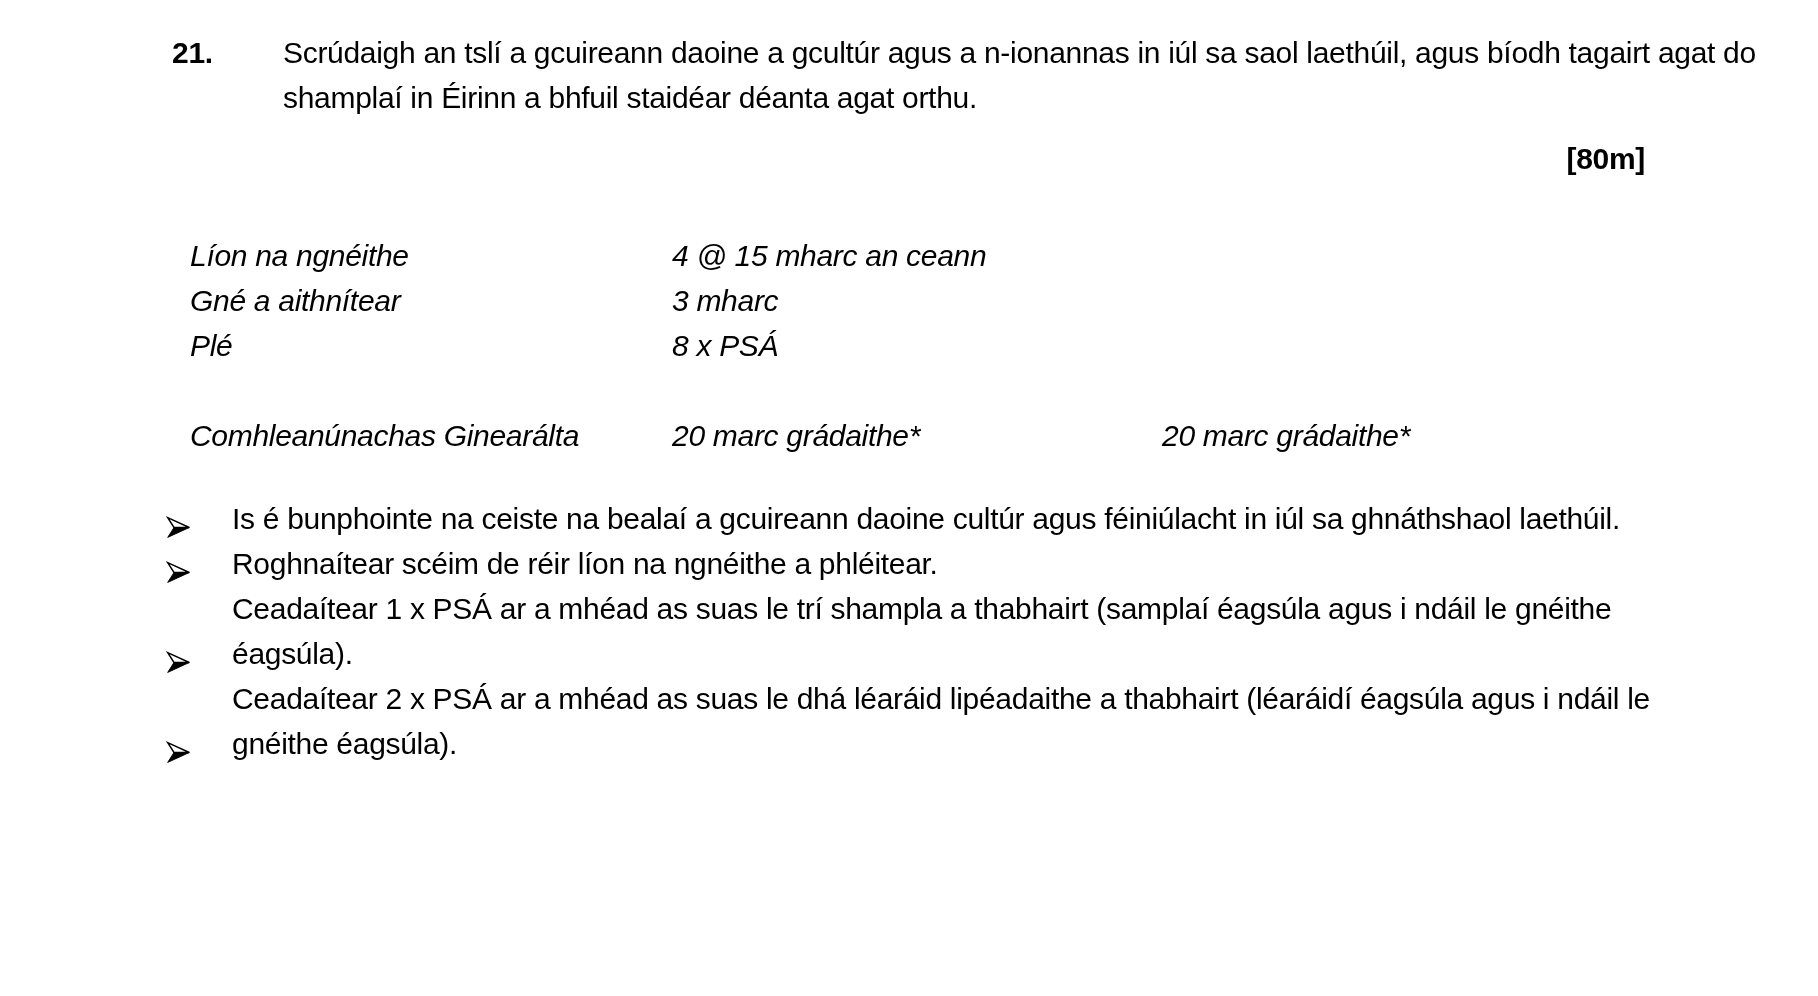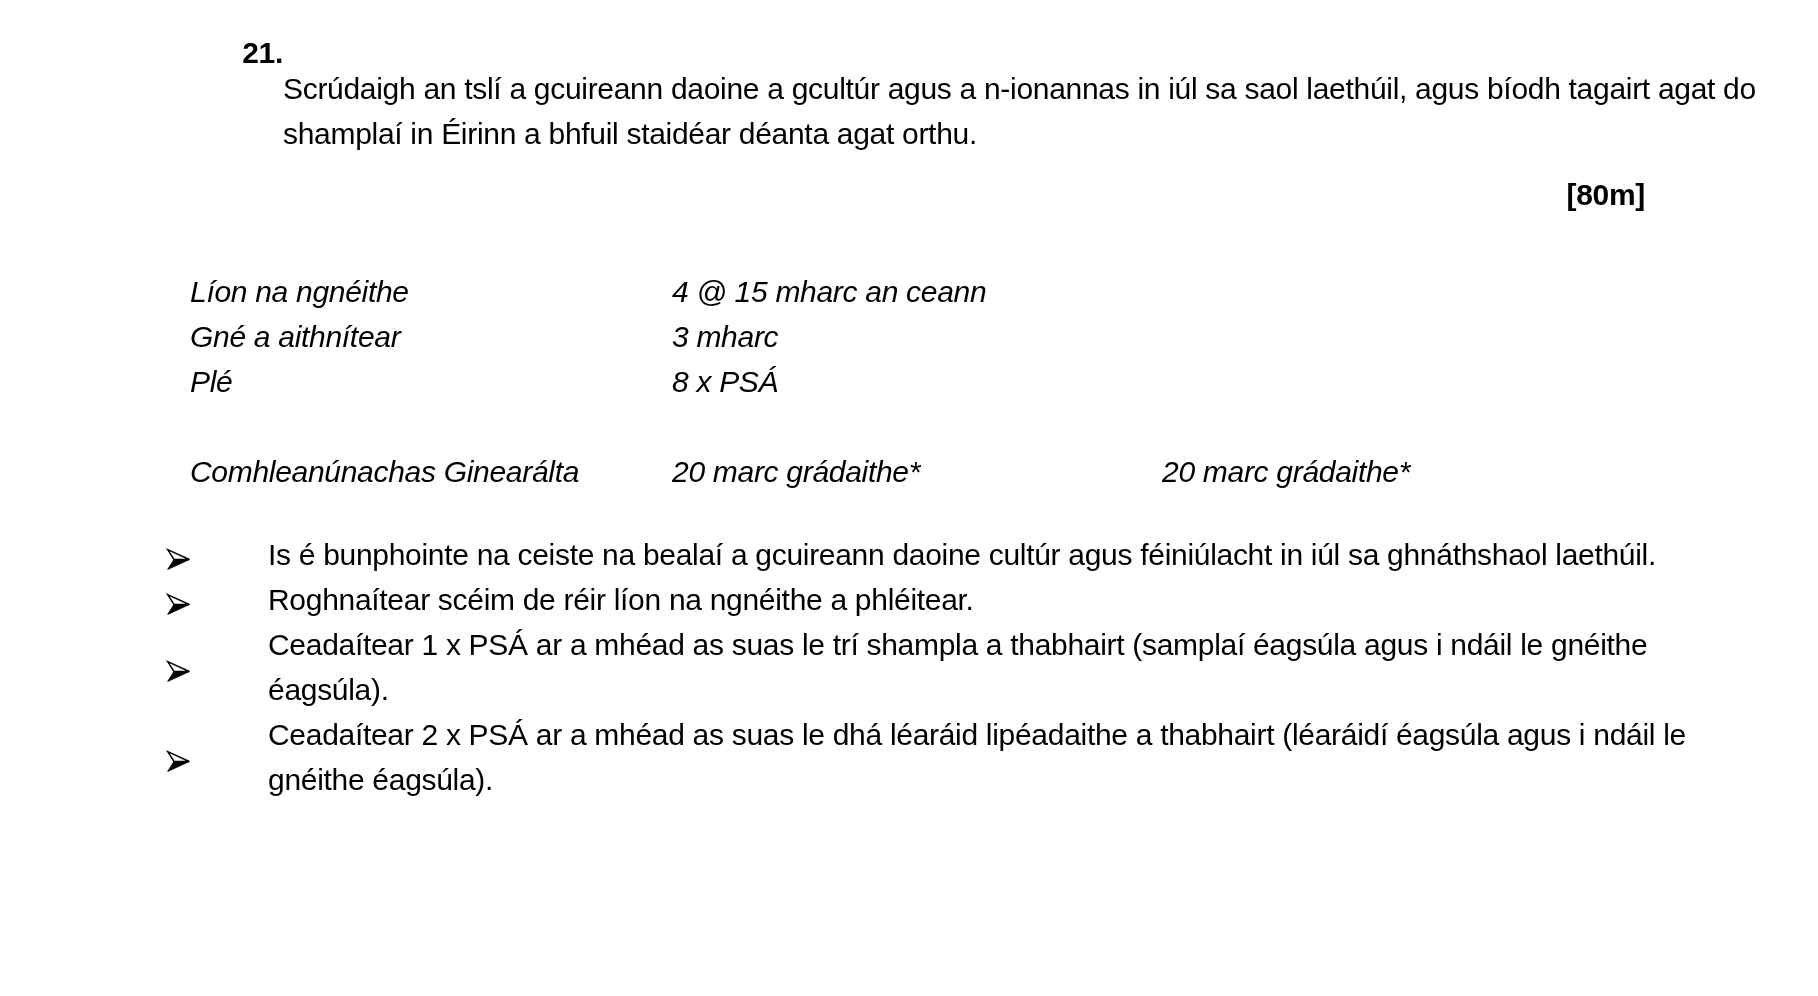--- a/index.html
+++ b/index.html
@@ -24,25 +24,23 @@
     background: #ffffff;
   }
   .question-row {
     display: flex;
     padding: 30px 0 0 172px;
   }
   .q-num {
     width: 111px;
     flex: 0 0 111px;
     font-weight: 700;
-    text-align: right;
   }
   .q-text {
     max-width: 1490px;
-    margin-top: 36px;
   }
   .marks-row {
     margin-top: 16px;
     width: 1645px;
     text-align: right;
     font-weight: 700;
   }
   .mtable {
     margin: 52px 0 0 190px;
     font-style: italic;
@@ -57,22 +55,21 @@
   .row-spacer {
     height: 45px;
   }
   .notes {
     margin: 38px 0 0 165px;
     padding: 0;
     list-style: none;
   }
   .note-item {
     display: flex;
-    align-items: center;
-    gap: 36px;
+    align-items: flex-end;
   }
   .bullet-cell {
     flex: 0 0 67px;
     width: 67px;
   }
   .bullet-cell svg {
     display: block;
     margin-top: 9px;
   }
   .note-text {

